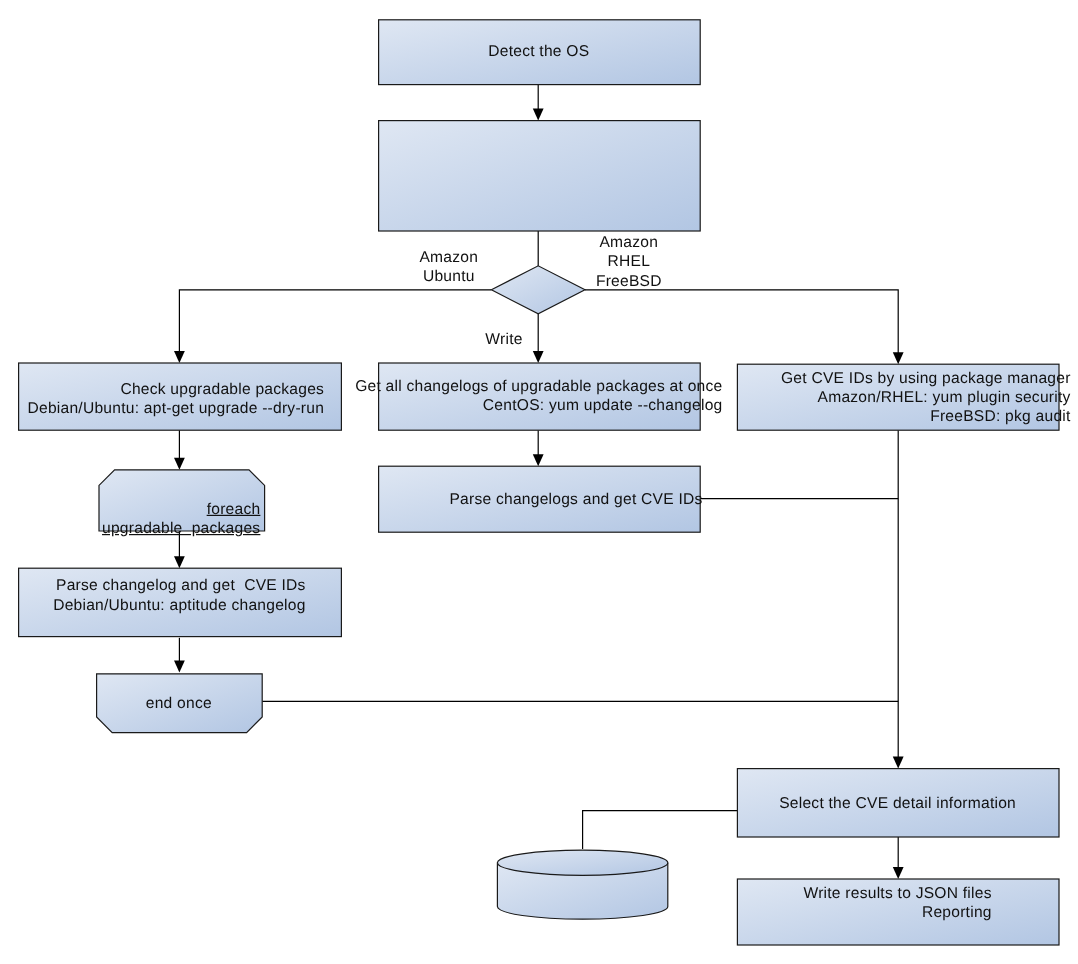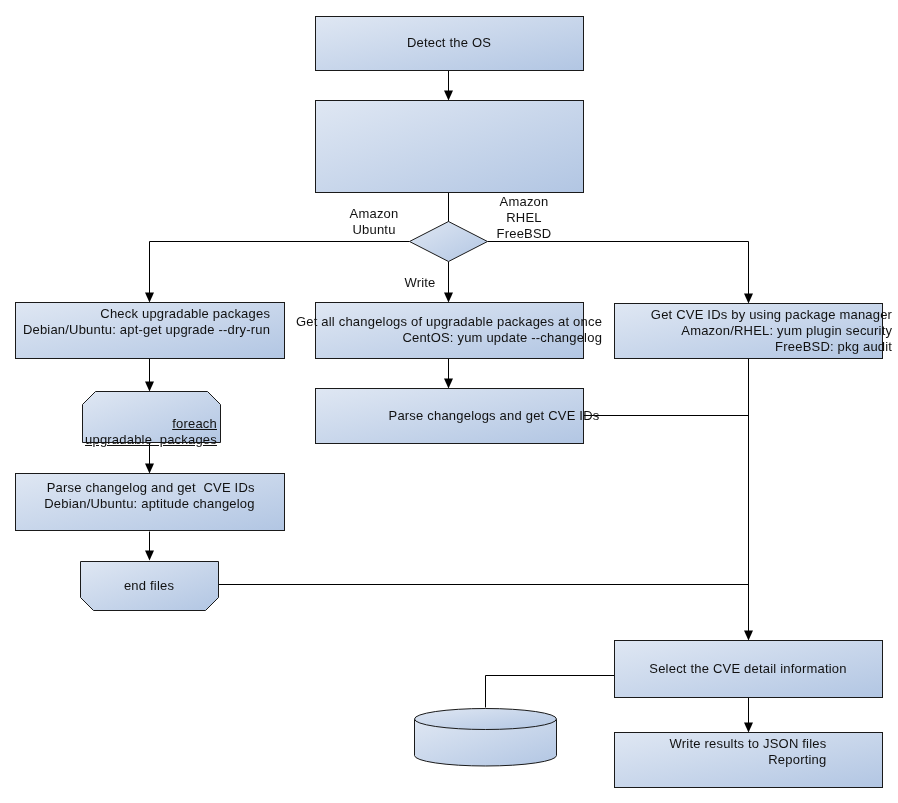--- a/index.html
+++ b/index.html
@@ -91,30 +91,30 @@
       <rect x="315" y="388" width="268" height="55"></rect>
       <rect x="614" y="303" width="268" height="55"></rect>
       <rect x="614" y="640" width="268" height="57"></rect>
       <rect x="614" y="732" width="268" height="55"></rect>
       <path d="M414,718.5 V755 A71,10.5 0 0 0 556,755 V718.5"></path>
       <ellipse cx="485" cy="718.5" rx="71" ry="10.5"></ellipse>
     </g>
   </svg>
 
   <div class="node-text" style="left:315px; top:16px;  width:268px; height:54px;">Detect the OS</div>
-  <div class="node-text" style="left:15px;  top:294px; width:263px; height:56px;border-radius:16px;">Check upgradable packages
+  <div class="node-text" style="left:15px;  top:304px; width:263px; height:56px;border-radius:16px;">Check upgradable packages
 Debian/Ubuntu: apt-get upgrade --dry-run</div>
   <div class="node-text" style="left:82px;  top:406px; width:138px; height:51px;text-decoration:underline;">foreach
 upgradable  packages</div>
   <div class="node-text" style="left:15px;  top:473px; width:269px; height:46px;">Parse changelog and get  CVE IDs
 Debian/Ubuntu: aptitude changelog</div>
-  <div class="node-text" style="left:80px;  top:561px; width:138px; height:49px;">end files</div>
+  <div class="node-text" style="left:80px;  top:561px; width:138px; height:49px;">end once</div>
   <div class="node-text" style="left:315px; top:302px; width:268px; height:56px;">Get all changelogs of upgradable packages at once
 CentOS: yum update --changelog</div>
-  <div class="node-text" style="left:313px; top:388px; width:268px; height:55px;padding-left:47px;">Parse changelogs and get CVE IDs</div>
+  <div class="node-text" style="left:299px; top:388px; width:268px; height:55px;padding-left:47px;">Parse changelogs and get CVE IDs</div>
   <div class="node-text" style="left:614px; top:303px; width:315px; height:55px;">Get CVE IDs by using package manager
 Amazon/RHEL: yum plugin security
 FreeBSD: pkg audit</div>
   <div class="node-text" style="left:614px; top:640px; width:268px; height:57px;">Select the CVE detail information</div>
   <div class="node-text" style="left:614px; top:732px; width:268px; height:40px;">Write results to JSON files
 Reporting</div>
 
   <div class="edge-label" style="left:344px; top:206px; width:60px;">Amazon
 Ubuntu</div>
   <div class="edge-label" style="left:489px; top:194px; width:70px;">Amazon

